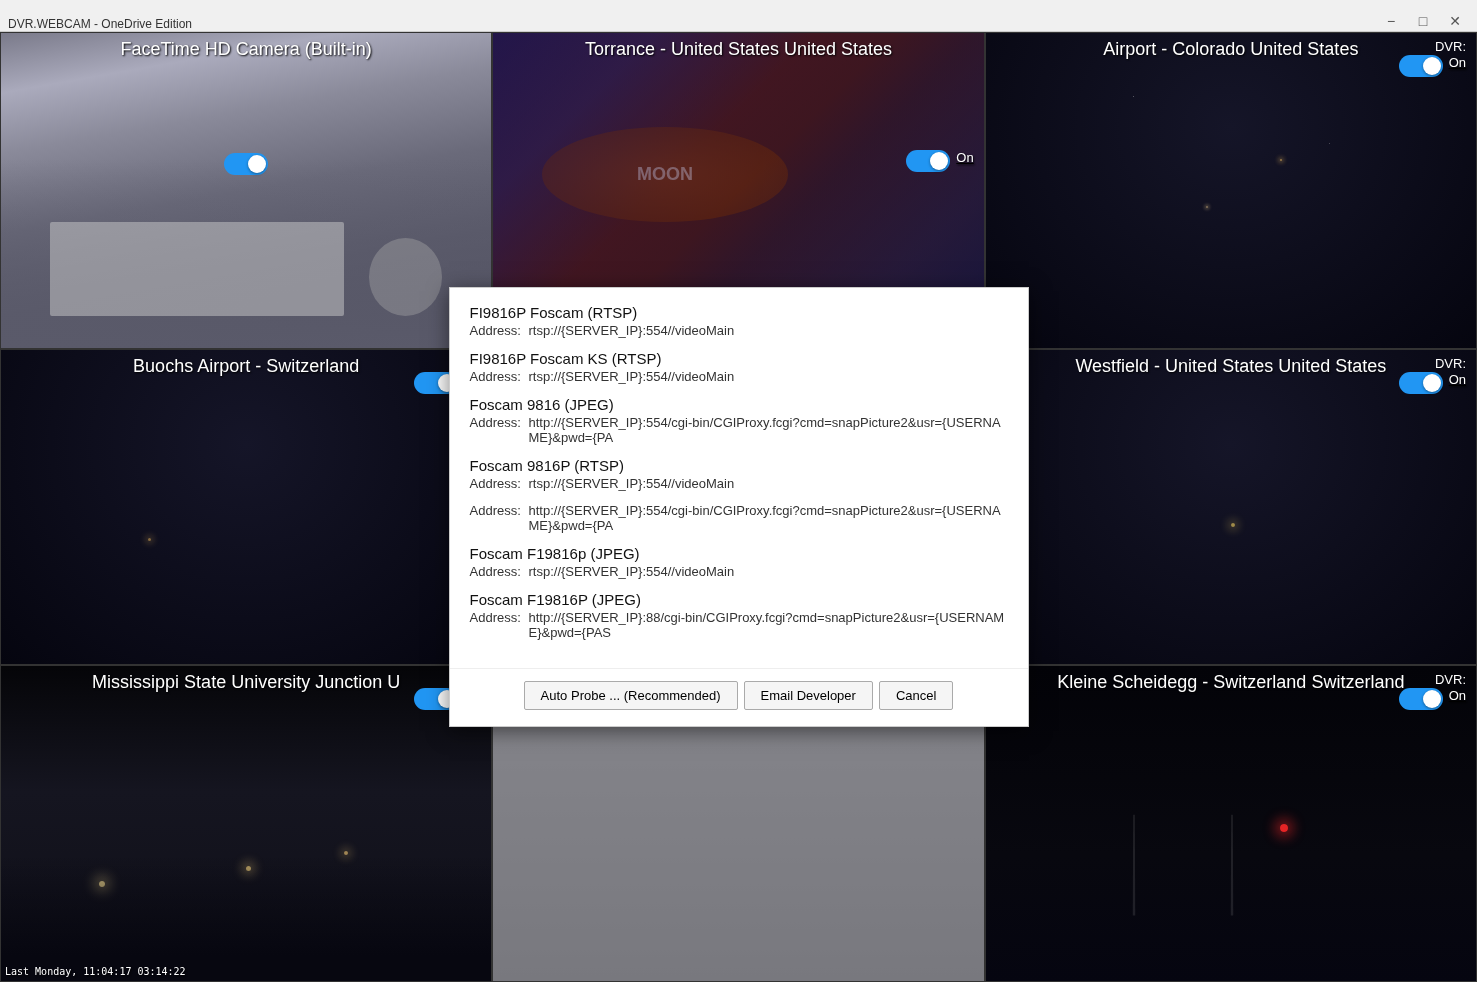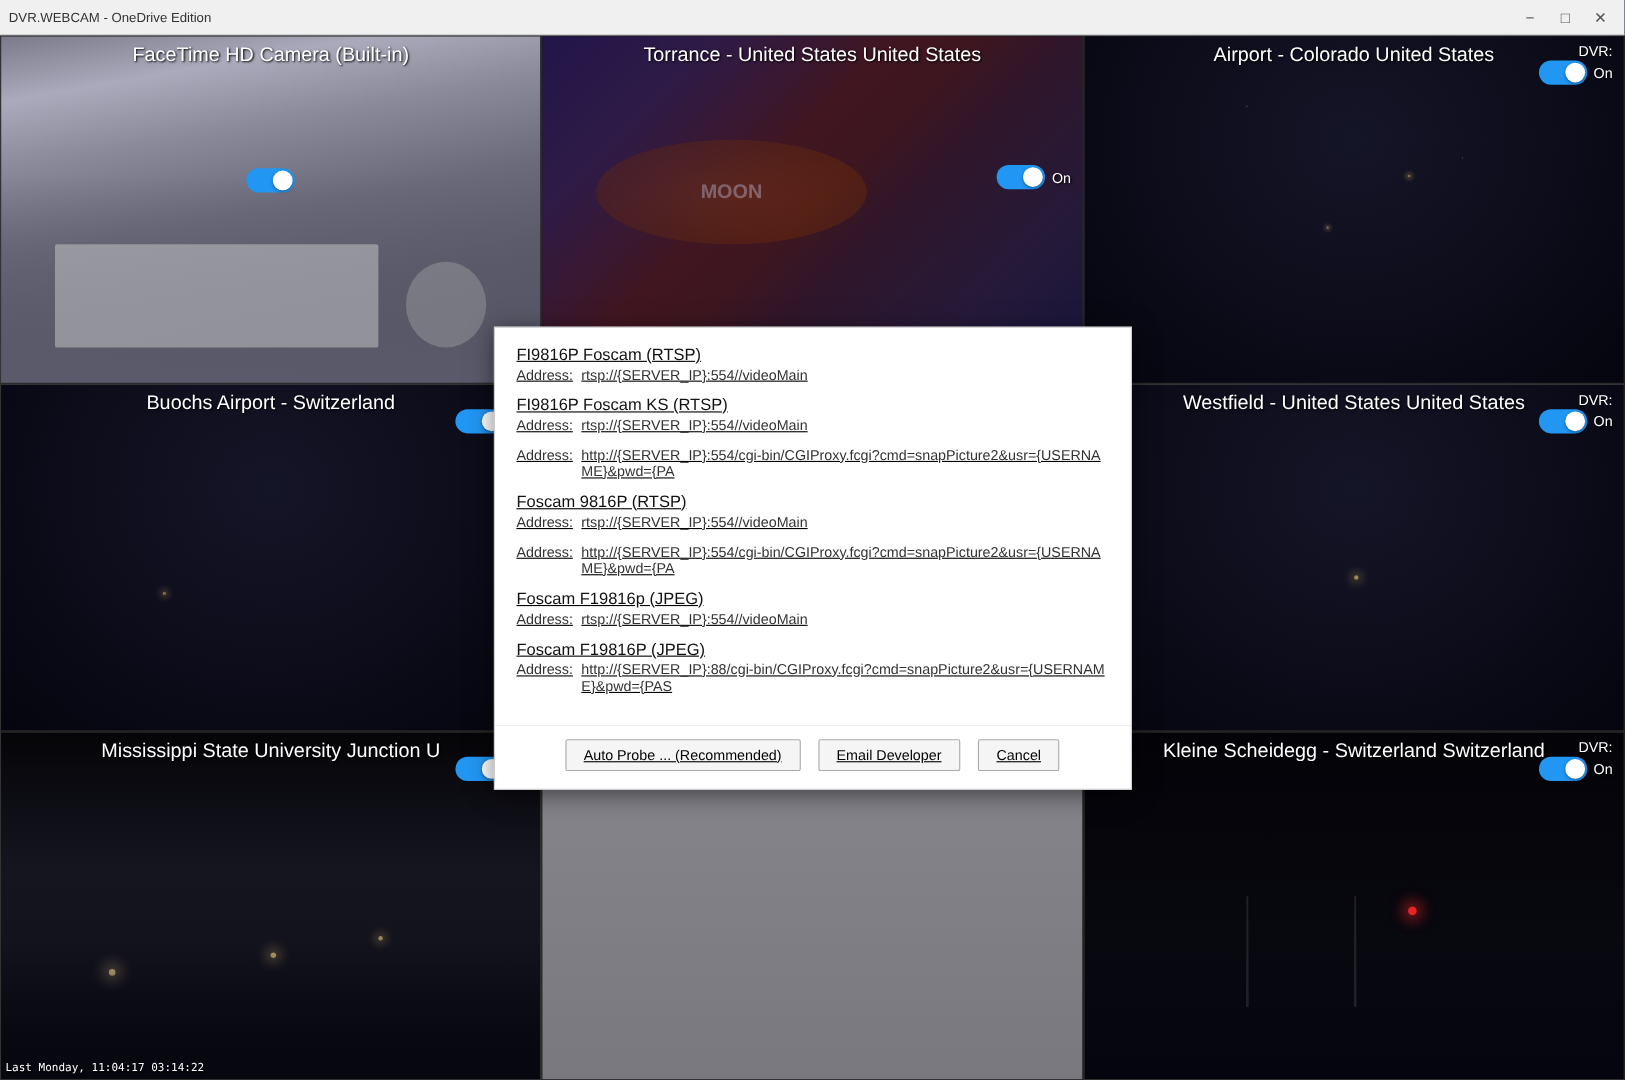--- a/index.html
+++ b/index.html
@@ -10,21 +10,21 @@
       height: 982px;
       overflow: hidden;
       position: relative;
     }
 
     
     .titlebar {
       background: #f0f0f0;
       height: 32px;
       display: flex;
-      align-items: center;
+      align-items: flex-end;
       padding: 0 8px;
       border-bottom: 1px solid #ccc;
       position: relative;
       z-index: 10;
     }
     .titlebar-title {
       font-size: 12px;
       color: #333;
       flex: 1;
     }
@@ -71,23 +71,23 @@
       font-size: 18px;
       text-shadow: 1px 1px 2px #000;
       white-space: nowrap;
       z-index: 2;
       text-align: center;
     }
 
     .toggle-container {
       position: absolute;
       display: flex;
-      align-items: center;
       gap: 6px;
       z-index: 3;
+      text-decoration: underline;
     }
 
     .toggle {
       width: 44px;
       height: 22px;
       background: #2196F3;
       border-radius: 11px;
       position: relative;
       cursor: pointer;
     }
@@ -119,21 +119,20 @@
       pointer-events: none;
     }
 
     .modal {
       background: white;
       border: 1px solid #ccc;
       box-shadow: 0 4px 20px rgba(0,0,0,0.5);
       width: 580px;
       pointer-events: all;
       font-size: 14px;
-      text-decoration: underline;
     }
 
     .modal-body {
       padding: 16px 20px;
       max-height: 420px;
       overflow-y: auto;
     }
 
     .camera-option {
       margin-bottom: 12px;
@@ -156,21 +155,21 @@
       min-width: 55px;
     }
     .addr-value {
       color: #333;
       word-break: break-all;
     }
 
     .modal-footer {
       display: flex;
       justify-content: center;
-      gap: 16px;
+      gap: 6px;
       padding: 12px 20px 16px;
       border-top: 1px solid #eee;
     }
 
     .modal-btn {
       padding: 6px 16px;
       border: 1px solid #aaa;
       background: #f5f5f5;
       cursor: pointer;
       font-size: 13px;
@@ -384,20 +383,21 @@
 
       <div class="camera-option">
         <div class="camera-option-name">FI9816P Foscam KS (RTSP)</div>
         <div class="camera-option-addr">
           <span class="addr-label">Address:</span>
           <span class="addr-value">rtsp://{SERVER_IP}:554//videoMain</span>
         </div>
       </div>
 
       <div class="camera-option">
+        <div class="camera-option-name">Foscam 9816 (JPEG)</div>
         <div class="camera-option-addr">
           <span class="addr-label">Address:</span>
           <span class="addr-value">http://{SERVER_IP}:554/cgi-bin/CGIProxy.fcgi?cmd=snapPicture2&amp;usr={USERNAME}&amp;pwd={PA</span>
         </div>
       </div>
 
       <div class="camera-option">
         <div class="camera-option-name">Foscam 9816P (RTSP)</div>
         <div class="camera-option-addr">
           <span class="addr-label">Address:</span>

